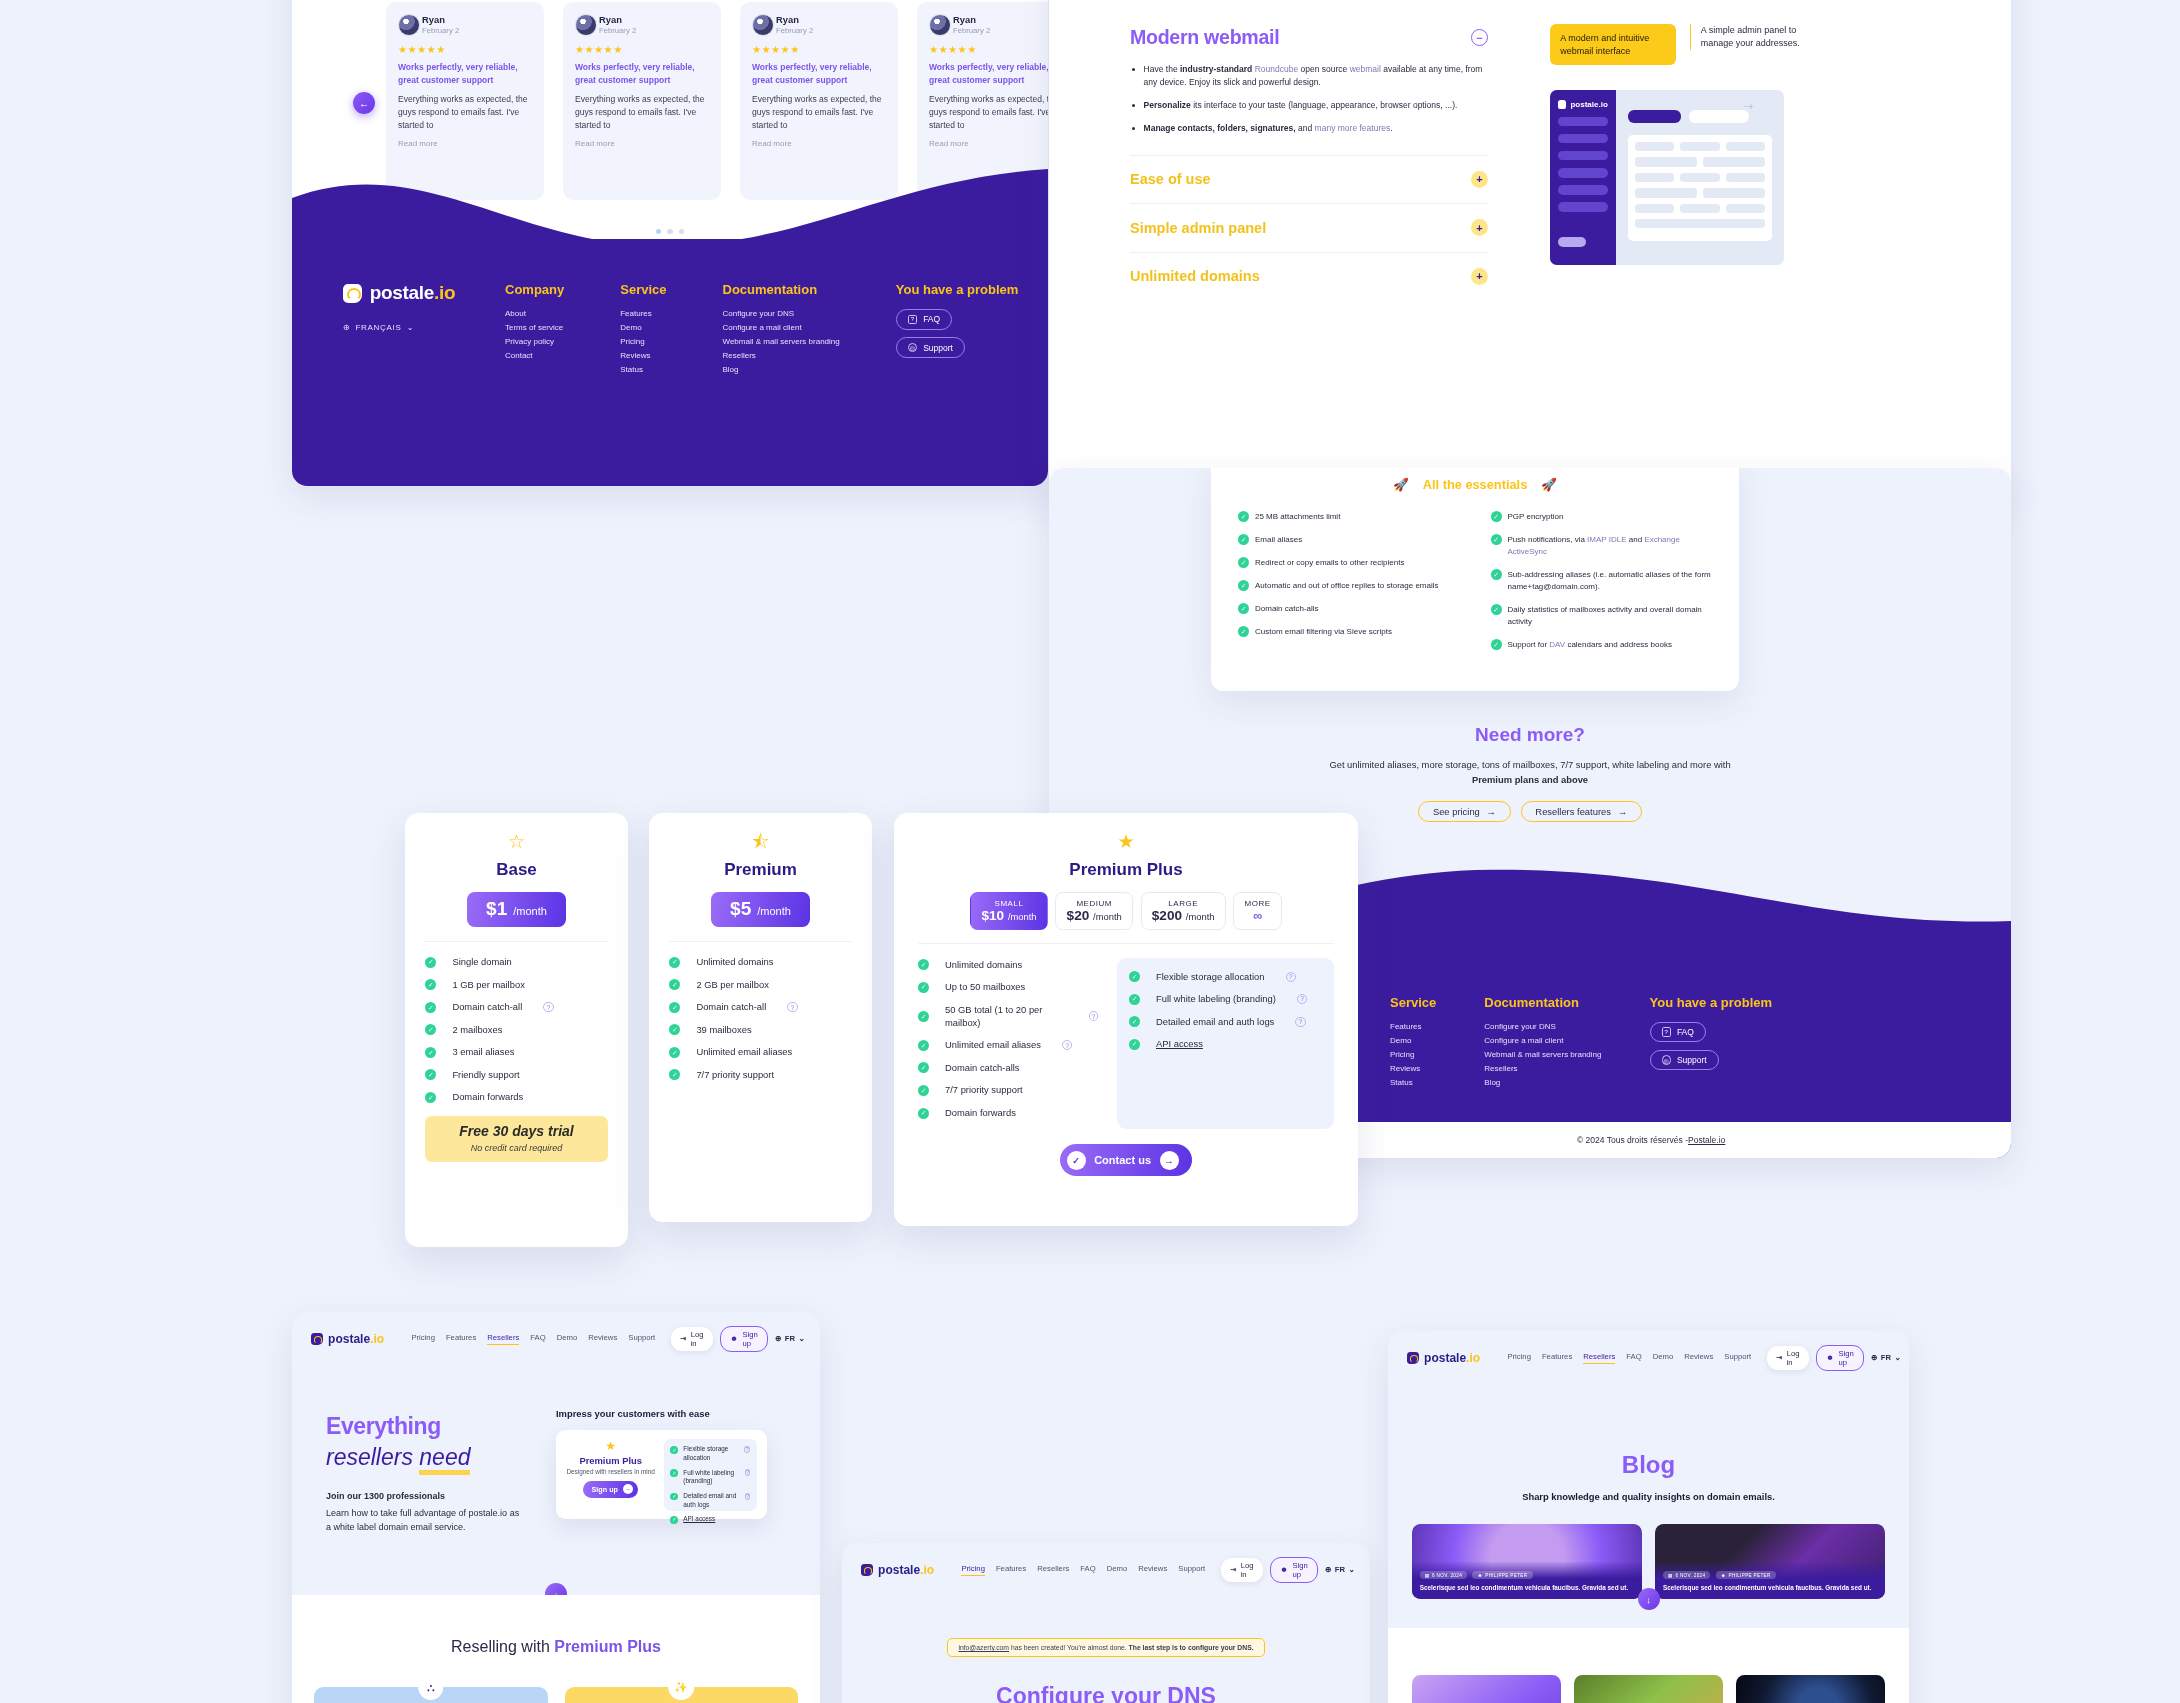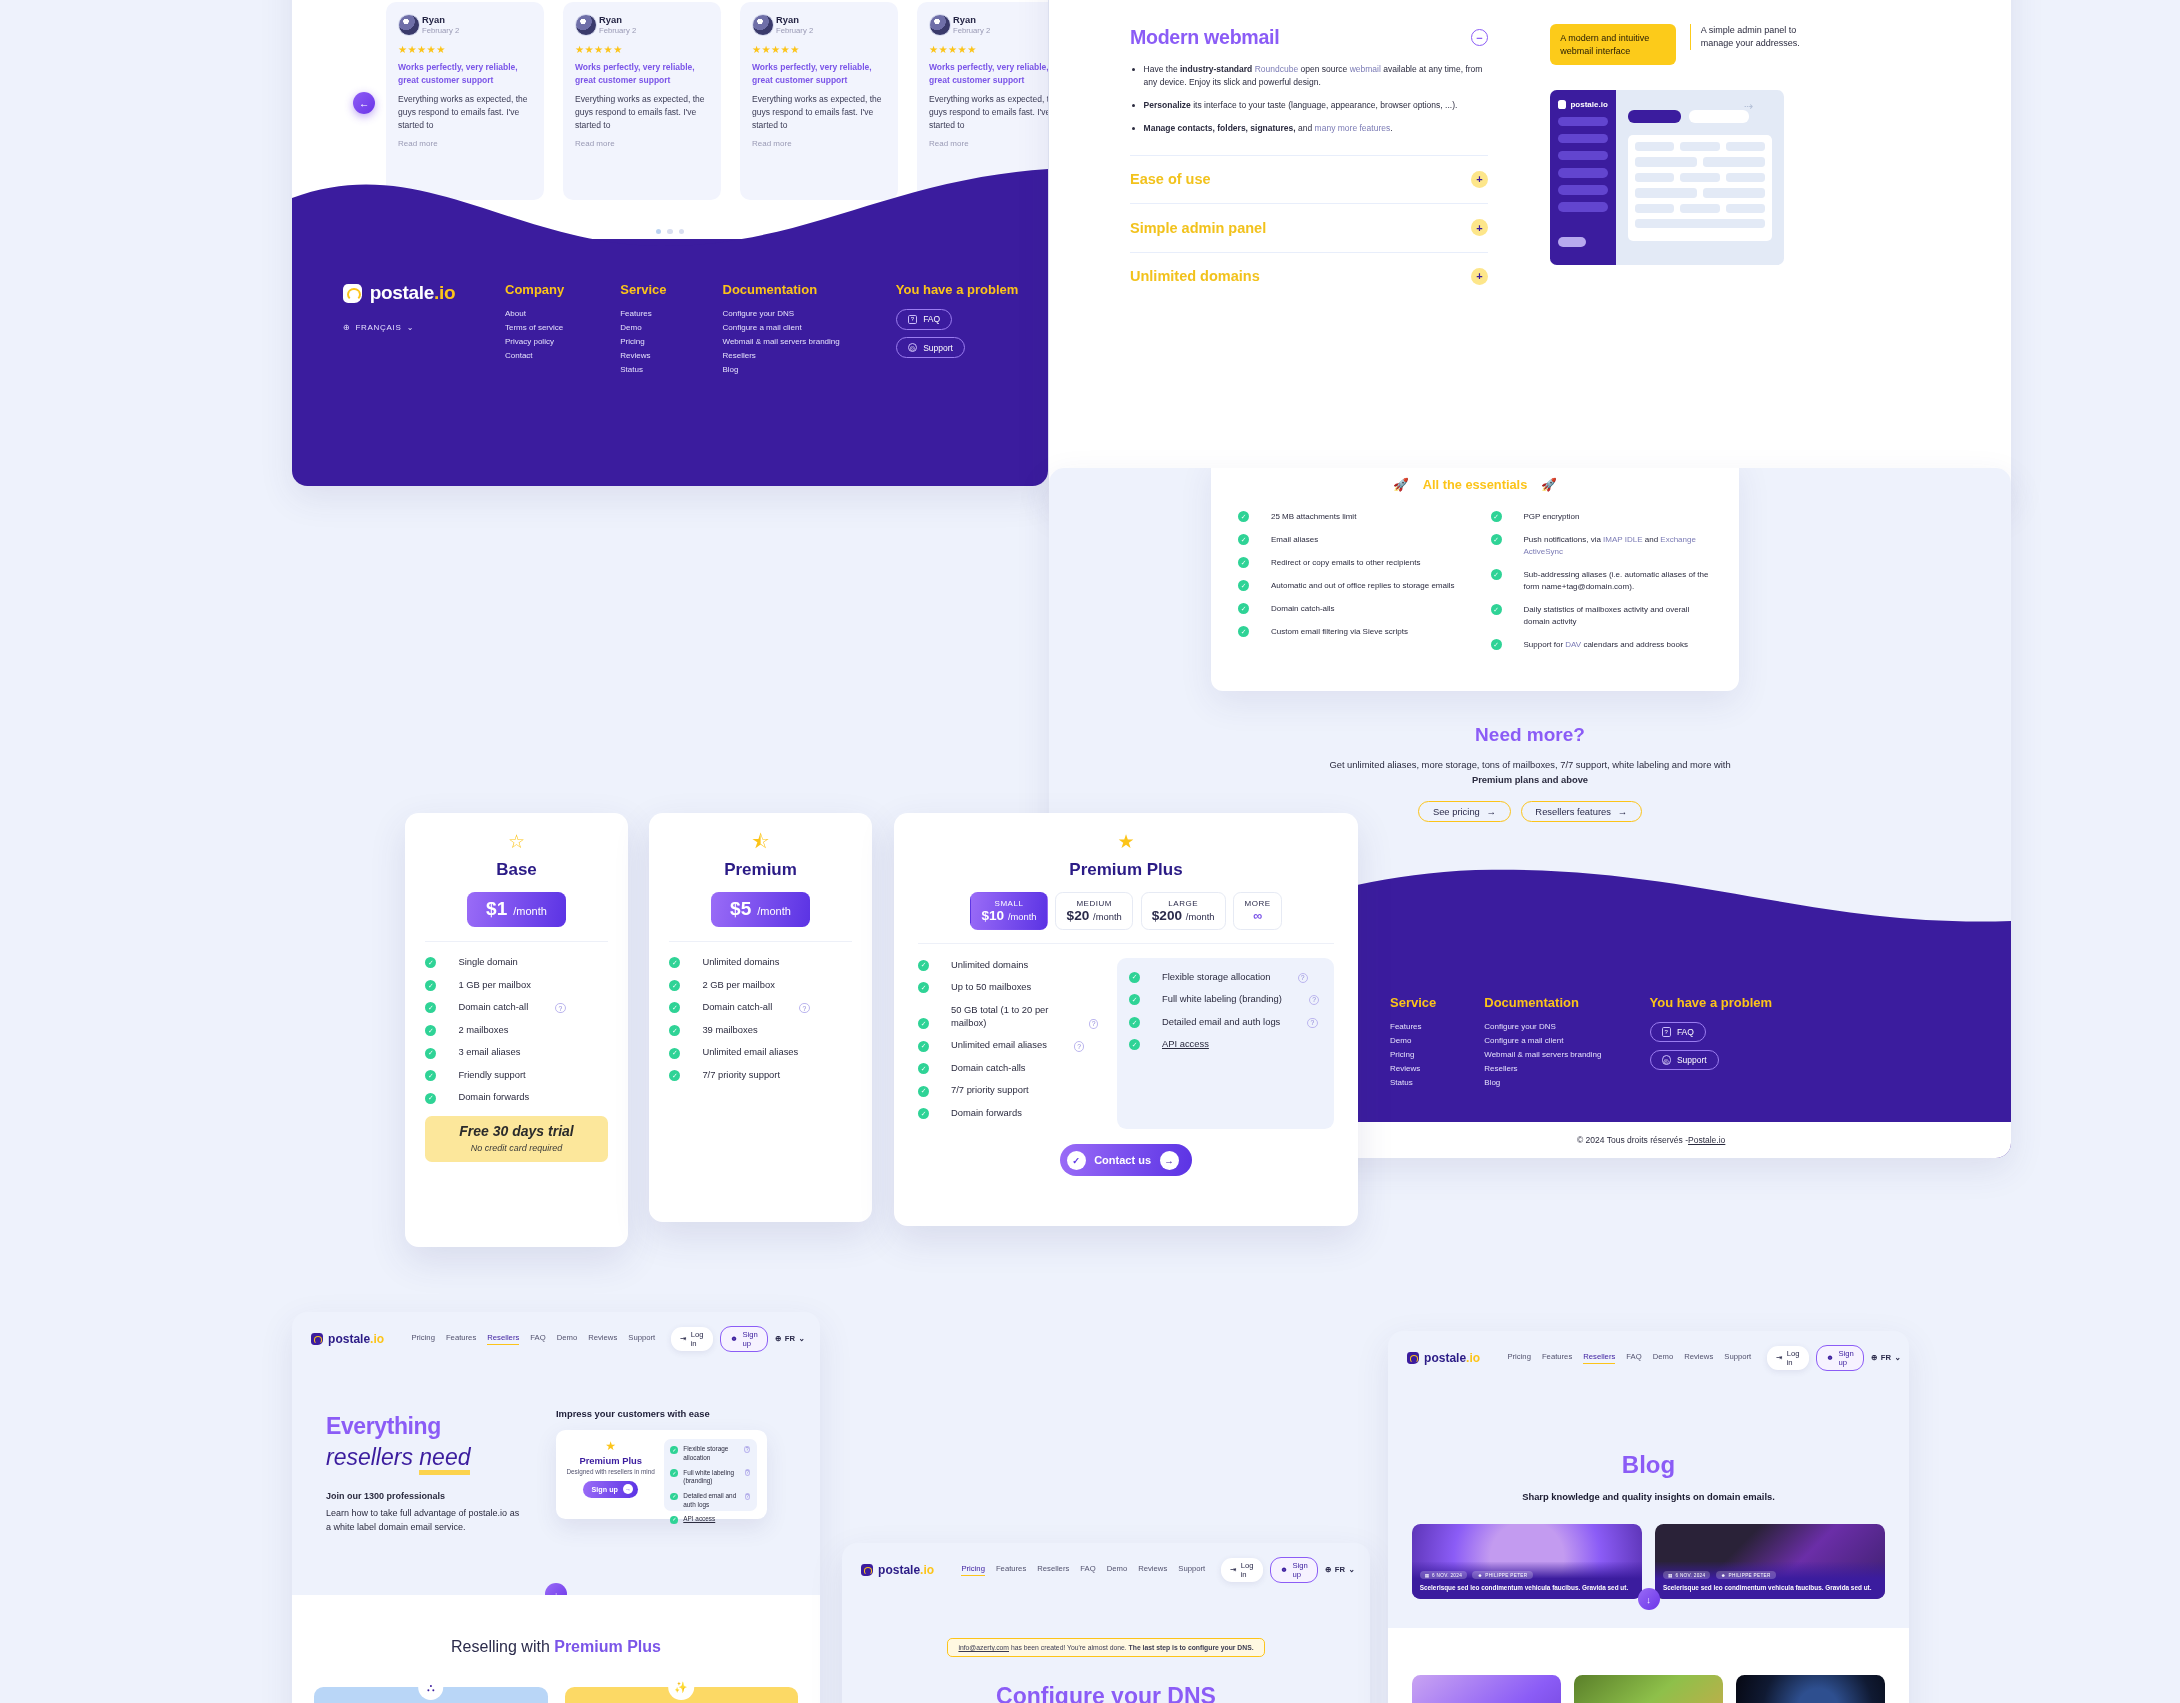--- a/index.html
+++ b/index.html
@@ -94,21 +94,21 @@
   .am-arrow{ position:absolute; left:128px; top:10.2px; color:#b6c2d8; font-size:11px;}
 
   
   #panelC{ left:1049px; top:468px; width:962px; height:690px; background:#eef2fc; }
   .essentials{ position:absolute; left:162px; top:-12.8px; width:528px; background:#fff;
       border-radius:12px; padding:20.4px 27px 29px; box-shadow:0 12px 34px rgba(60,60,120,.09);}
   .ess-title{ text-align:center; font-size:14.5px; font-weight:700; color:#3b1c9e; margin-bottom:19px;}
   .ess-title span{ color:#fcc419; font-size:12.8px; margin:0 6.8px;}
   .ess-cols{ display:flex; gap:31px; }
   .ess-cols > div{ flex:1; }
-  .ess-li{ display:flex; gap:22px; align-items:flex-start; margin-bottom:11px; font-size:8px; line-height:1.5; color:#2b2b3f;}
+  .ess-li{ display:flex; gap:6px; align-items:flex-start; margin-bottom:11px; font-size:8px; line-height:1.5; color:#2b2b3f;}
   .chk{ min-width:11px; width:11px;height:11px;border-radius:50%; background:#2fd396; color:#fff;
       font-size:6.8px; display:flex;align-items:center;justify-content:center; margin-top:0.9px;}
   .ess-li a{ color:#7b7bb5; }
 
   .needmore{ position:absolute; left:0; top:256px; width:100%; text-align:center;}
   .nm-title{ font-size:19px; font-weight:700; color:#8b5cf6; display:inline-block; position:relative;}
   .nm-title:after{ content:""; position:absolute; left:28%; right:-2%; bottom:0.9px; height:6px; background:#fcd34d; z-index:-1;}
   .nm-sub{ font-size:9.4px; margin-top:11px; color:#2b2b3f; line-height:1.6;}
   .nm-sub b{ font-weight:700;margin-top:10px;}
   .nm-btns{ display:flex; gap:10.2px; justify-content:center; margin-top:13.6px;}
@@ -127,21 +127,21 @@
   #cardBase{ left:405px; top:813px; width:223px; height:434px; padding:19px 20.4px;}
   #cardPrem{ left:649px; top:813px; width:223px; height:409px; padding:19px 20.4px;}
   #cardPlus{ left:894px; top:813px; width:464px; height:413px; padding:19px 24px;}
   .star{ text-align:center; font-size:19px; color:#fcc419; line-height:1;}
   .pc-name{ text-align:center; font-size:17px; font-weight:700; color:#2b1b86; margin-top:8.5px;}
   .price-pill{ margin:12px auto 0; width:max-content; background:linear-gradient(100deg,#9a6cf7,#5b33e4);
       color:#fff; border-radius:7.7px; padding:6.8px 19px; display:flex; align-items:baseline; gap:6px;}
   .price-big{ font-size:19px; font-weight:700;}
   .price-sm{ font-size:11px; font-weight:400;}
   .pc-sep{ height:0.9px; background:#edf0f8; margin:13.6px 0 13.6px;}
-  .feat{ display:flex; align-items:flex-end; gap:22px; font-size:9.4px; color:#2b2b3f; margin-bottom:9.4px; line-height:1.4;}
+  .feat{ display:flex; align-items:center; gap:16px; font-size:9.4px; color:#2b2b3f; margin-bottom:9.4px; line-height:1.4;}
   .qm{ width:10.2px;height:10.2px;border-radius:50%;border:0.9px solid #bcb6ef; color:#8d86d8;
       font-size:6.8px; display:flex;align-items:center;justify-content:center; margin-left:5.1px; margin-top:0.9px;}
   .trial{ background:#fce79b; border-radius:6.8px; text-align:center; padding:7.7px 5.1px; margin-top:12px;}
   .trial b{ display:block; font-size:14px; font-style:italic; font-weight:700; color:#2b2b2b;}
   .trial span{ font-size:9px; font-style:italic; color:#3b3b3b;}
   .tiers{ display:flex; gap:7.7px; margin-top:12px; justify-content:center;}
   .tier{ border:0.9px solid #e6eaf4; border-radius:7.7px; padding:6px 10.2px; text-align:center; background:#fff;}
   .tier.on{ background:linear-gradient(100deg,#9a6cf7,#5b33e4); border-color:transparent; color:#fff;}
   .tier .lab{ font-size:8px; letter-spacing:0.5px; display:block;}
   .tier .val{ font-size:13.6px; font-weight:700; }

